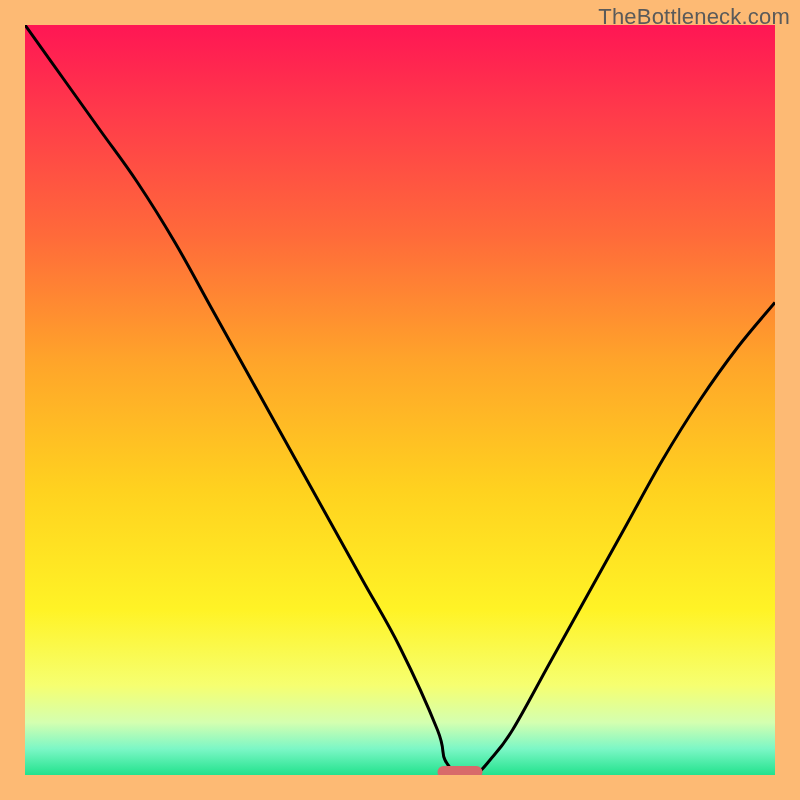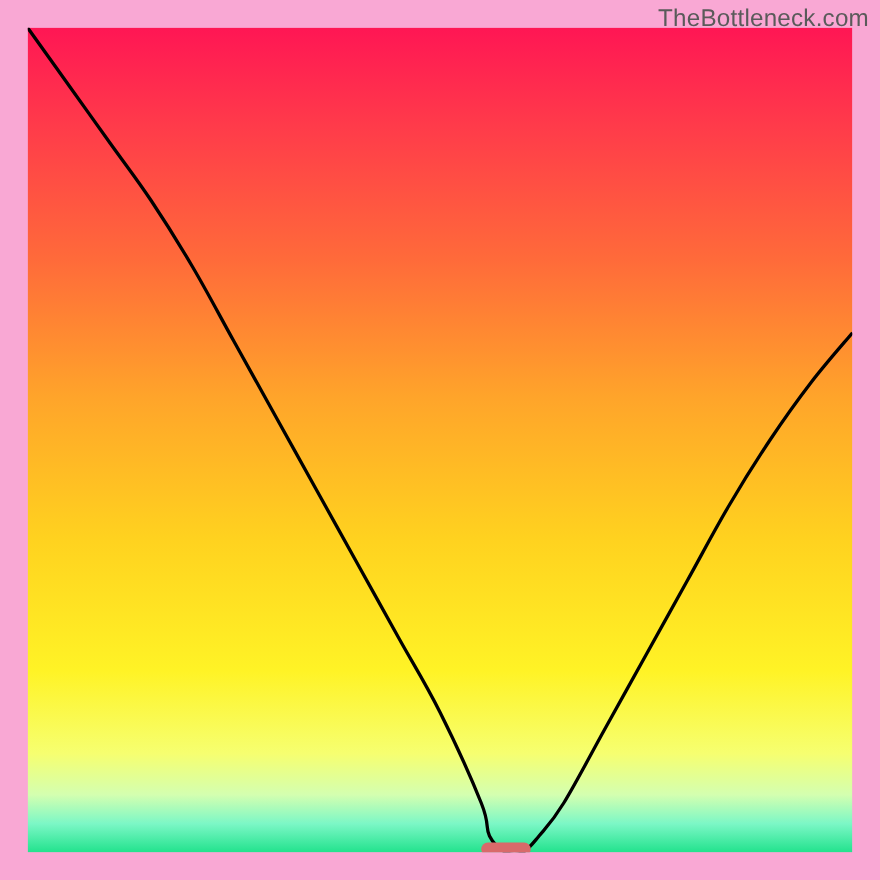--- a/index.html
+++ b/index.html
@@ -8,21 +8,21 @@
     width: 800px;
     height: 800px;
     background: #000;
     overflow: hidden;
     font-family: Arial, Helvetica, sans-serif;
   }
   .frame {
     position: relative;
     width: 800px;
     height: 800px;
-    background: #f9a8d4;
+    background: #fdba74;
   }
   .watermark {
     position: absolute;
     top: 4px;
     right: 10px;
     color: #5a5a5a;
     font-size: 22px;
     font-weight: 500;
     letter-spacing: 0.2px;
     z-index: 10;

